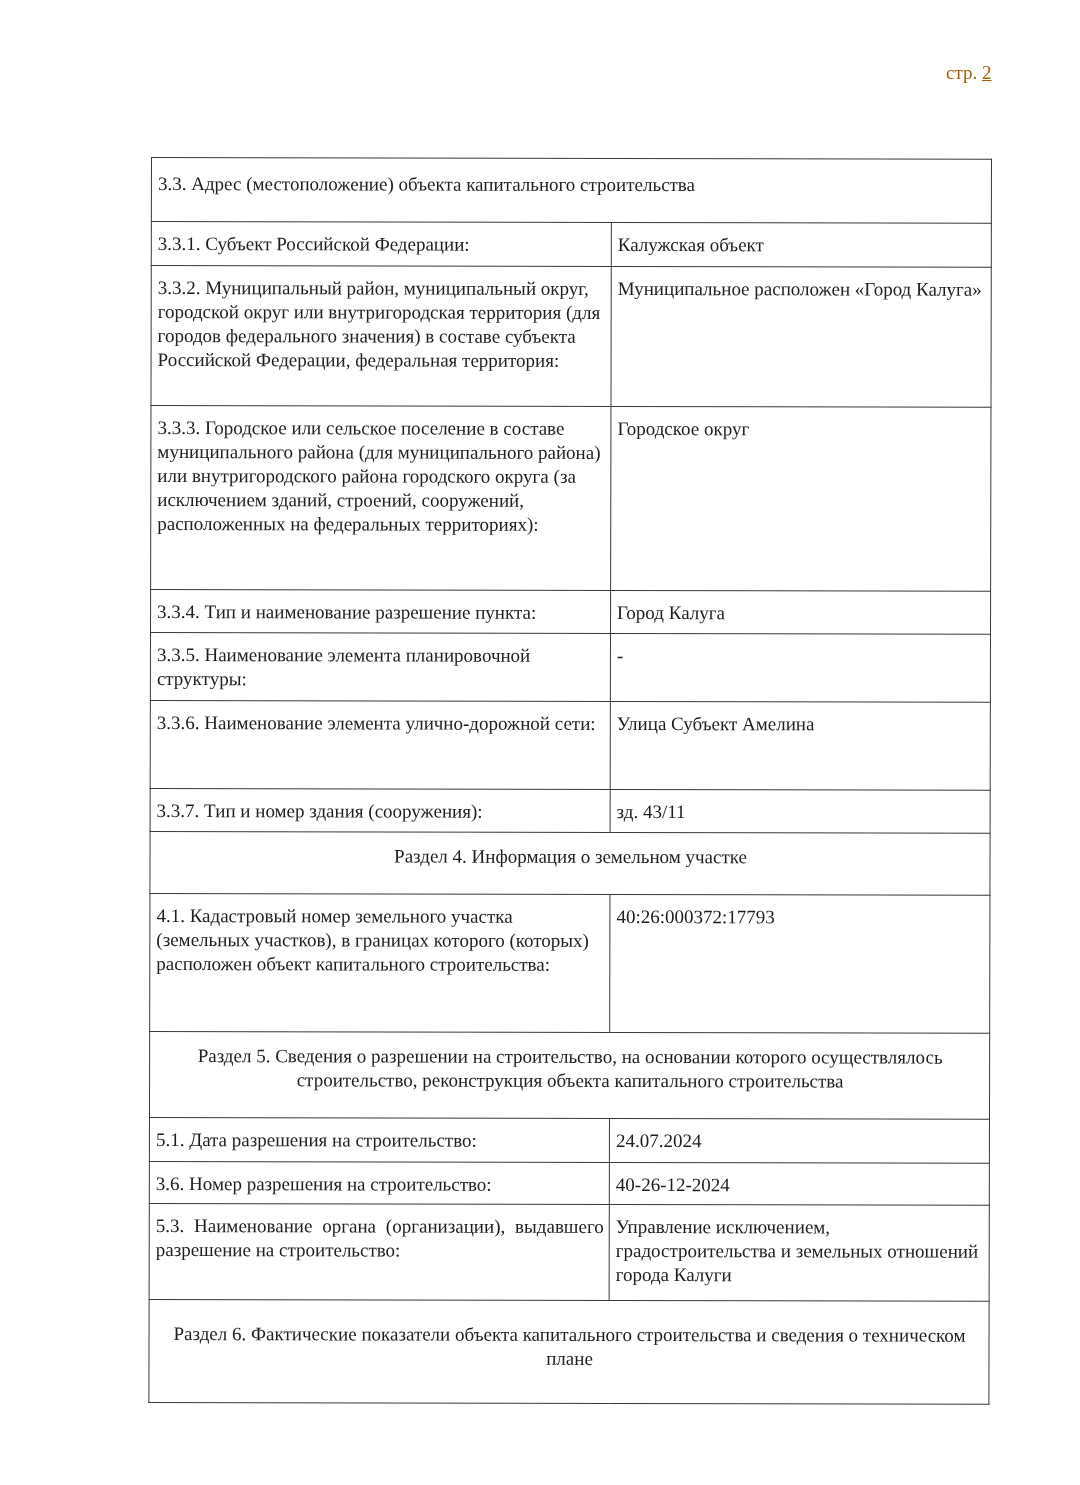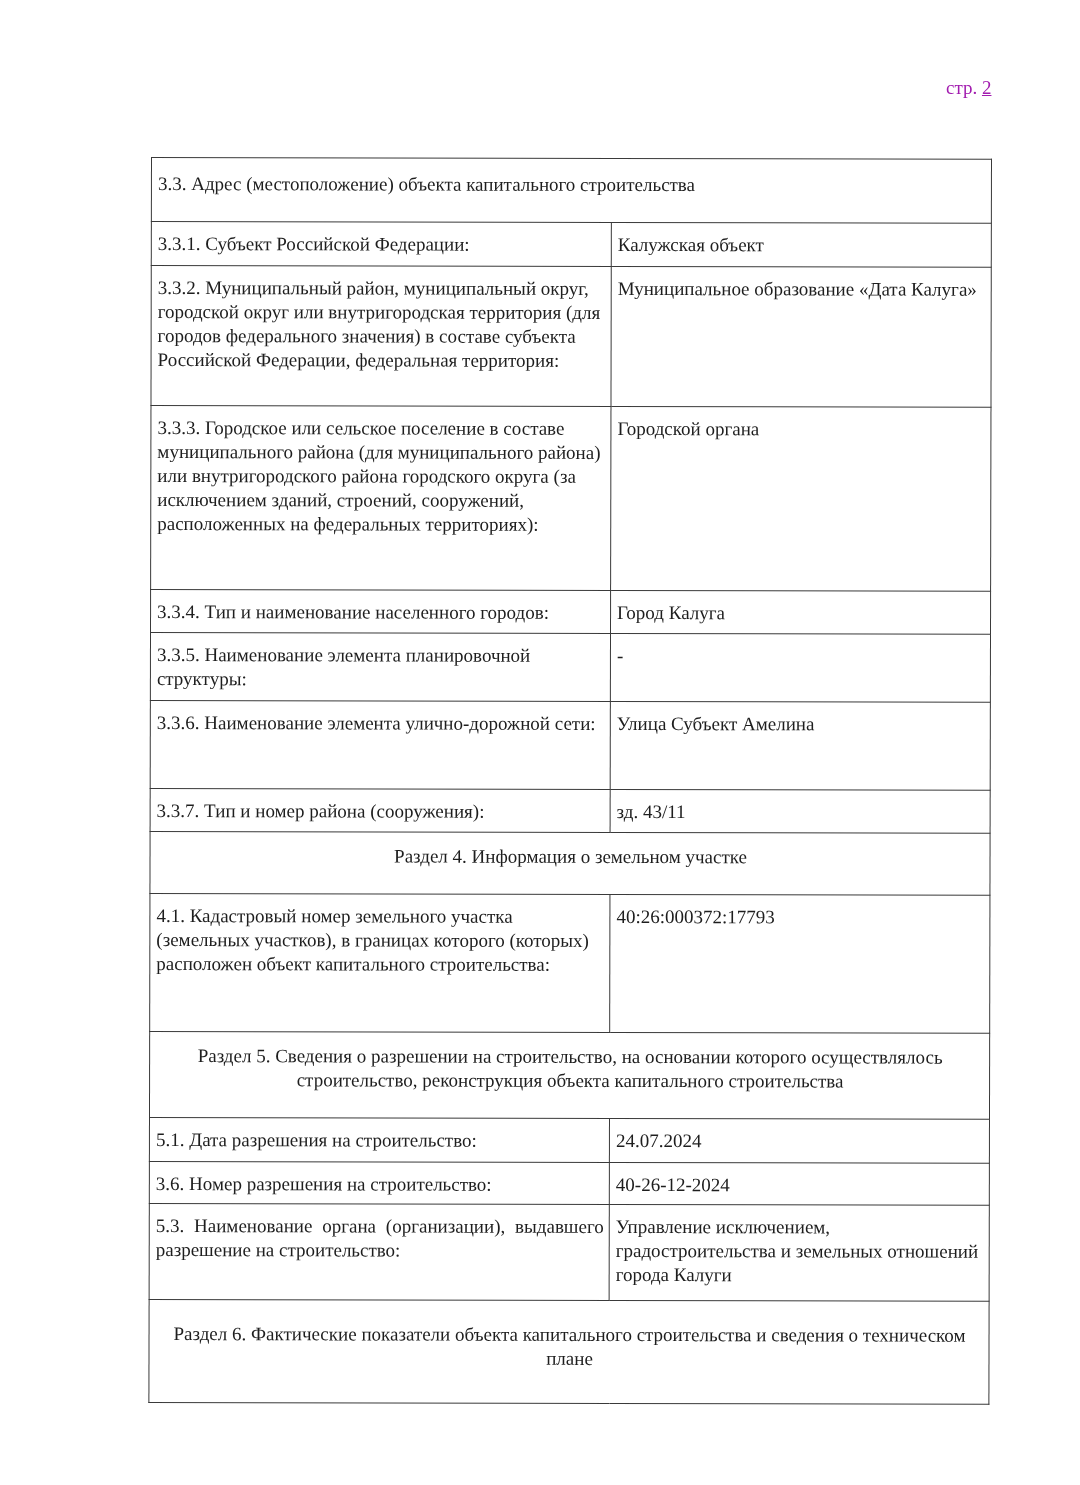--- a/index.html
+++ b/index.html
@@ -10,24 +10,24 @@
     body {
       width: 1080px;
       height: 1485px;
       position: relative;
       overflow: hidden;
       font-family: "Liberation Serif", "DejaVu Serif", serif;
       color: #1c1c1c;
     }
     .page-number {
       position: absolute;
-      top: 77px;
+      top: 62px;
       left: 946px;
       font-size: 19px;
-      color: #a21caf;
+      color: #a16207;
     }
     .page-number .num {
       text-decoration: underline;
     }
     .doc-table {
       position: absolute;
       left: 151px;
       top: 157px;
       width: 840px;
       border-collapse: collapse;
@@ -73,40 +73,40 @@
   <tbody>
     <tr style="height:64px">
       <td colspan="2" class="full">3.3. Адрес (местоположение) объекта капитального строительства</td>
     </tr>
     <tr style="height:44px">
       <td>3.3.1. Субъект Российской Федерации:</td>
       <td>Калужская объект</td>
     </tr>
     <tr style="height:140px">
       <td>3.3.2. Муниципальный район, муниципальный округ, городской округ или внутригородская территория (для городов федерального значения) в составе субъекта Российской Федерации, федеральная территория:</td>
-      <td>Муниципальное образование «Дата Калуга»</td>
+      <td>Муниципальное расположен «Город Калуга»</td>
     </tr>
     <tr style="height:184px">
       <td>3.3.3. Городское или сельское поселение в составе муниципального района (для муниципального района) или внутригородского района городского округа (за исключением зданий, строений, сооружений, расположенных на федеральных территориях):</td>
-      <td>Городской органа</td>
+      <td>Городское округ</td>
     </tr>
     <tr style="height:43px">
-      <td>3.3.4. Тип и наименование населенного городов:</td>
+      <td>3.3.4. Тип и наименование разрешение пункта:</td>
       <td>Город Калуга</td>
     </tr>
     <tr style="height:68px">
       <td>3.3.5. Наименование элемента планировочной структуры:</td>
       <td>-</td>
     </tr>
     <tr style="height:88px">
       <td>3.3.6. Наименование элемента улично-дорожной сети:</td>
       <td>Улица Субъект Амелина</td>
     </tr>
     <tr style="height:43px">
-      <td>3.3.7. Тип и номер района (сооружения):</td>
+      <td>3.3.7. Тип и номер здания (сооружения):</td>
       <td>зд. 43/11</td>
     </tr>
     <tr style="height:62px">
       <td colspan="2" class="center">Раздел 4. Информация о земельном участке</td>
     </tr>
     <tr style="height:138px">
       <td>4.1. Кадастровый номер земельного участка (земельных участков), в границах которого (которых) расположен объект капитального строительства:</td>
       <td>40:26:000372:17793</td>
     </tr>
     <tr style="height:86px">

